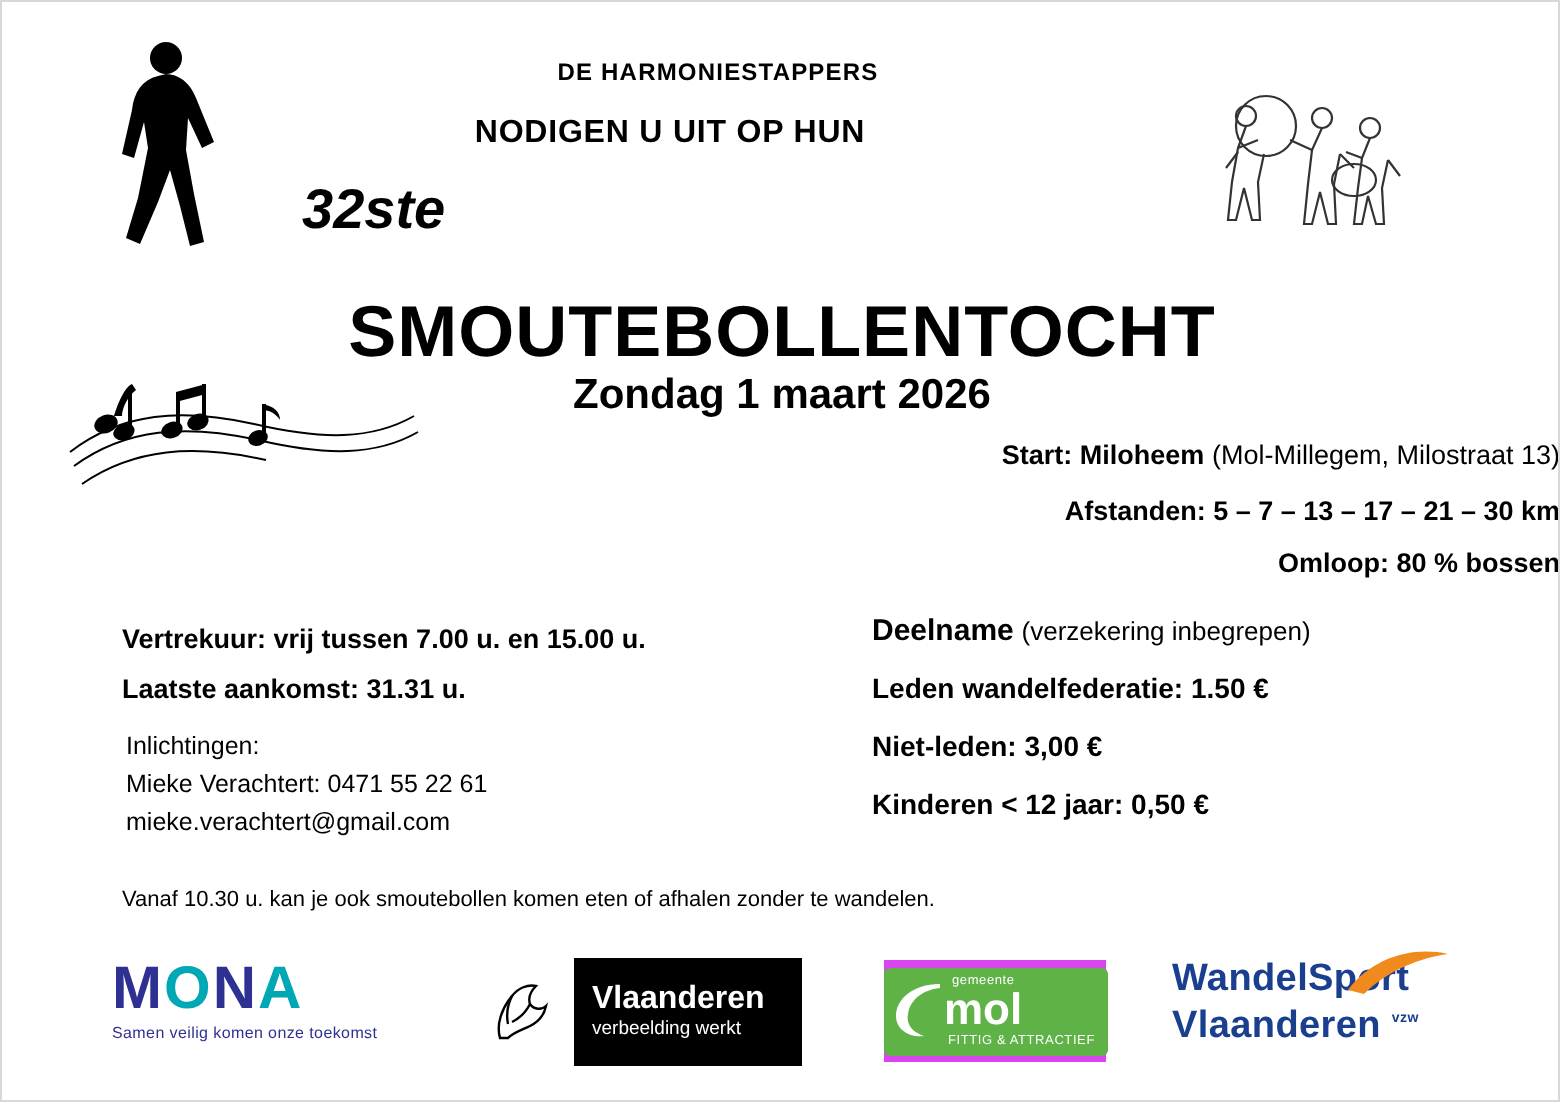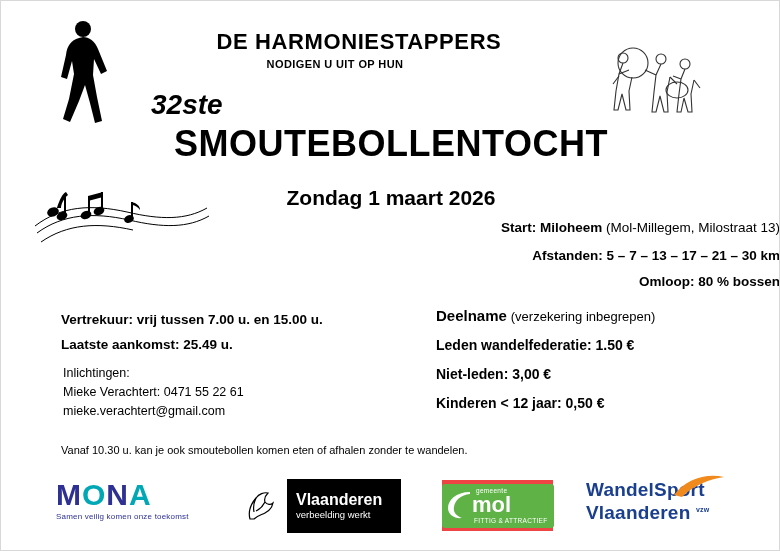--- a/index.html
+++ b/index.html
@@ -47,49 +47,49 @@
     height: 75px;
   }
 
   
   .hdr1 {
     position: absolute;
     left: 0;
     top: 28px;
     width: 716px;
     text-align: center;
-    font-size: 22px;
+    font-size: 12px;
     font-weight: bold;
     letter-spacing: 0.6px;
     color: #000;
   }
   .hdr2 {
     position: absolute;
     left: 0;
     top: 57px;
     width: 668px;
     text-align: center;
-    font-size: 11px;
+    font-size: 16px;
     font-weight: bold;
     letter-spacing: 0.4px;
     color: #000;
   }
   .edition {
     position: absolute;
     left: 150px;
     top: 88px;
     font-size: 28px;
     font-weight: bold;
     font-style: italic;
     color: #000;
   }
   .title {
     position: absolute;
     left: 0;
-    top: 122px;
+    top: 144px;
     width: 780px;
     text-align: center;
     font-size: 36px;
     font-weight: bold;
     letter-spacing: 0.5px;
     color: #000;
   }
   .date {
     position: absolute;
     left: 0;
@@ -218,21 +218,21 @@
     color: #fff;
     line-height: 18px;
   }
   .vl-tag {
     font-size: 9.5px;
     color: #fff;
     line-height: 12px;
   }
 
   
-  .logo-mol { left: 440px; width: 112px; height: 52px; background: #ef4444; }
+  .logo-mol { left: 440px; width: 112px; height: 52px; background: #d946ef; }
   .mol-box {
     width: 112px;
     height: 52px;
     border: 1px solid #ffffff;
     position: relative;
   }
   .mol-green {
     position: absolute;
     left: 0; top: 4px;
     width: 112px; height: 44px;
@@ -361,21 +361,21 @@
 
   <div class="centerline l-start">
     <b>Start: Miloheem</b>
     <span>(Mol-Millegem, Milostraat 13)</span>
   </div>
   <div class="centerline l-afst">Afstanden: 5 – 7 – 13 – 17 – 21 – 30 km</div>
   <div class="centerline l-omloop">Omloop: 80 % bossen</div>
 
   <div class="left-block">
     <div class="bold">Vertrekuur: vrij tussen 7.00 u. en 15.00 u.</div>
-    <div class="bold">Laatste aankomst: 25.49 u.</div>
+    <div class="bold">Laatste aankomst: 31.31 u.</div>
   </div>
 
   <div class="contact">
     <div>Inlichtingen:</div>
     <div>Mieke Verachtert: 0471 55 22 61</div>
     <div>mieke.verachtert@gmail.com</div>
   </div>
 
   <div class="right-block">
     <div>

